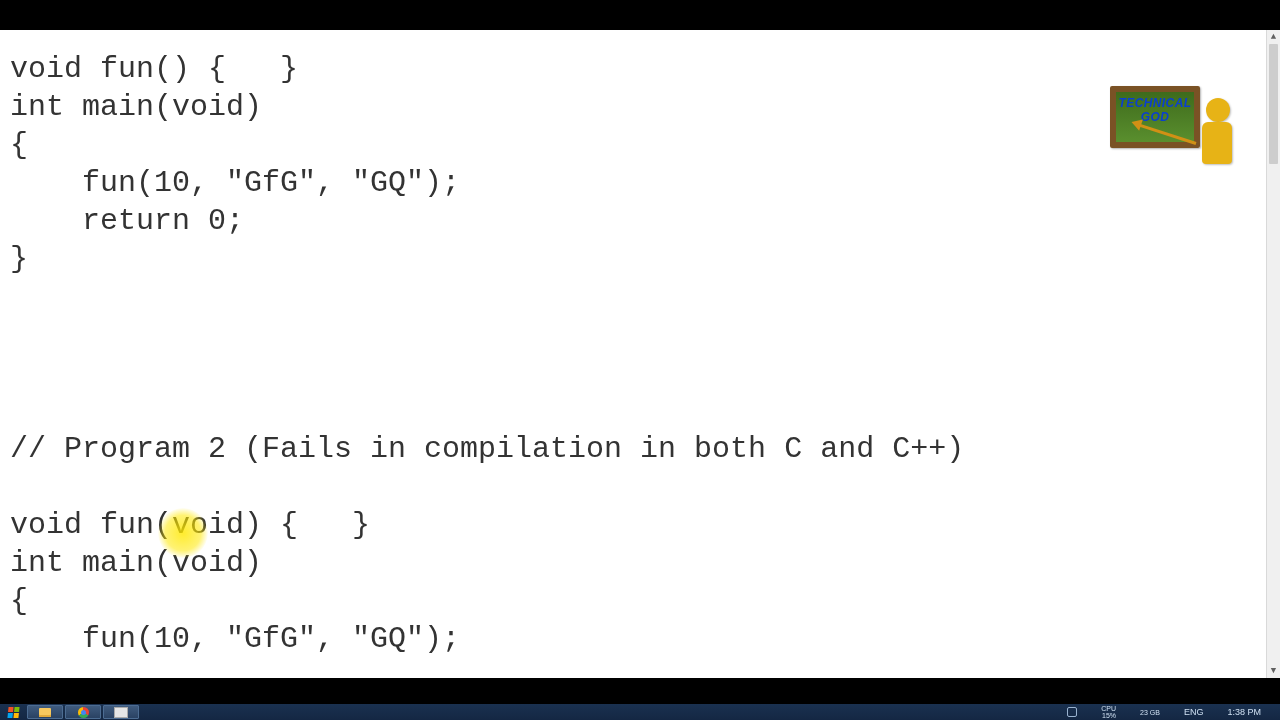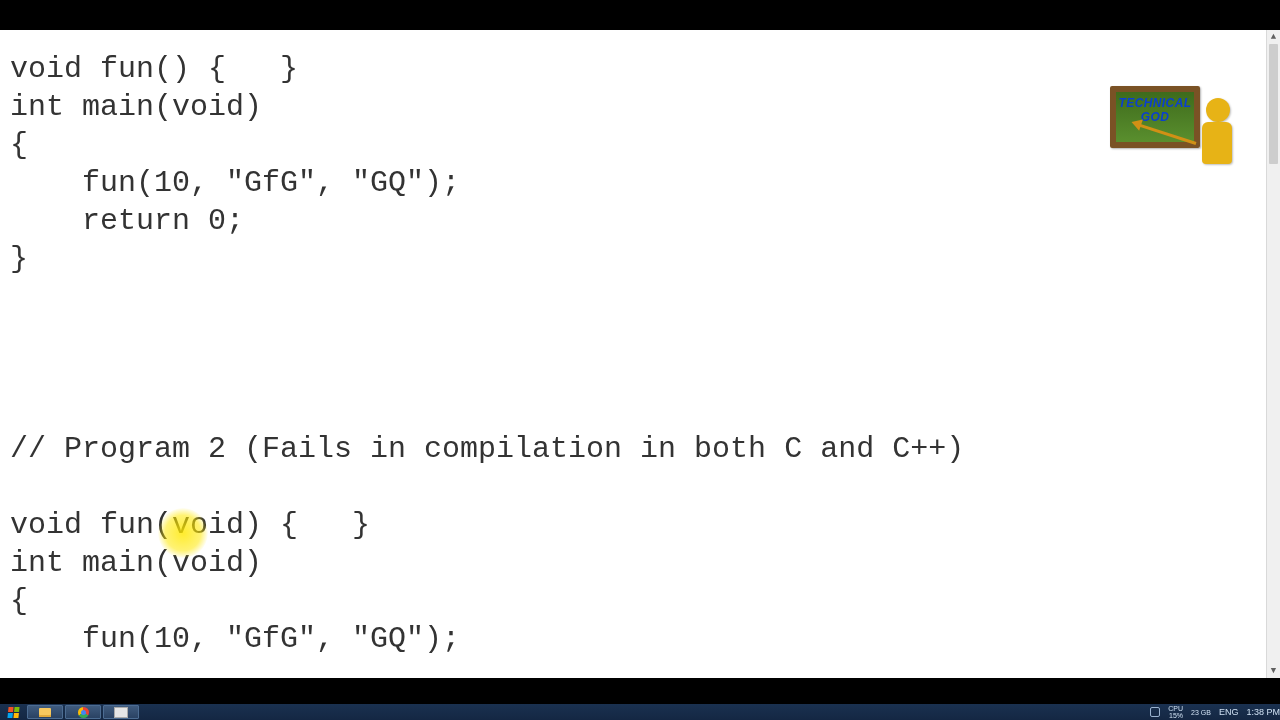--- a/index.html
+++ b/index.html
@@ -33,21 +33,21 @@
   .taskbar { position: absolute; left: 0; right: 0; bottom: 0; height: 16px; background: linear-gradient(#1a3150,#142743); display: flex; align-items: center; }
   .taskbar .start { width: 26px; height: 16px; display: flex; align-items: center; justify-content: center; }
   .taskbar .start .win { display: grid; grid-template-columns: 5px 5px; grid-template-rows: 5px 5px; gap: 1px; transform: skewX(-6deg); }
   .taskbar .start .win span:nth-child(1){background:#f35325;} .taskbar .start .win span:nth-child(2){background:#81bc06;}
   .taskbar .start .win span:nth-child(3){background:#05a6f0;} .taskbar .start .win span:nth-child(4){background:#ffba08;}
   .taskbar .tb-item { width: 36px; height: 14px; margin: 0 1px; background: linear-gradient(#3f5b7e,#2a4263); border: 1px solid #4c6c92; border-radius: 1px; display: flex; align-items: center; justify-content: center; }
   .taskbar .tb-item.folder::before { content: ""; width: 12px; height: 9px; background: #f6c85f; border-radius: 1px; box-shadow: 0 -2px 0 #e0a93b inset; }
   .taskbar .tb-item.browser::before { content: ""; width: 11px; height: 11px; border-radius: 50%; background: conic-gradient(#ea4335 0 33%, #34a853 33% 66%, #fbbc05 66% 100%); }
   .taskbar .tb-item.browser::after { content: ""; width: 5px; height: 5px; border-radius: 50%; background: #4285f4; position: absolute; }
   .taskbar .tb-item.app::before { content: ""; width: 12px; height: 9px; background: #e6e6e6; border: 1px solid #aaa; }
-  .taskbar .tray { margin-left: auto; display: flex; align-items: center; gap: 8px; padding-right: 0; color: #cfe0f2; font-family: "Segoe UI", Arial, sans-serif; font-size: 9px; }
+  .taskbar .tray { margin-left: auto; display: flex; align-items: center; gap: 24px; padding-right: 19px; color: #cfe0f2; font-family: "Segoe UI", Arial, sans-serif; font-size: 9px; }
   .taskbar .tray .stat { display: flex; flex-direction: column; align-items: flex-end; line-height: 7px; font-size: 7px; }
   .taskbar .tray .clock { text-align: right; line-height: 8px; }
   .taskbar .tray .icon { width: 10px; height: 10px; border: 1px solid #9ab3d0; border-radius: 2px; }
 </style>
 </head>
 <body>
 
 <div class="top-black"></div>
 
 <div class="editor-wrap">

